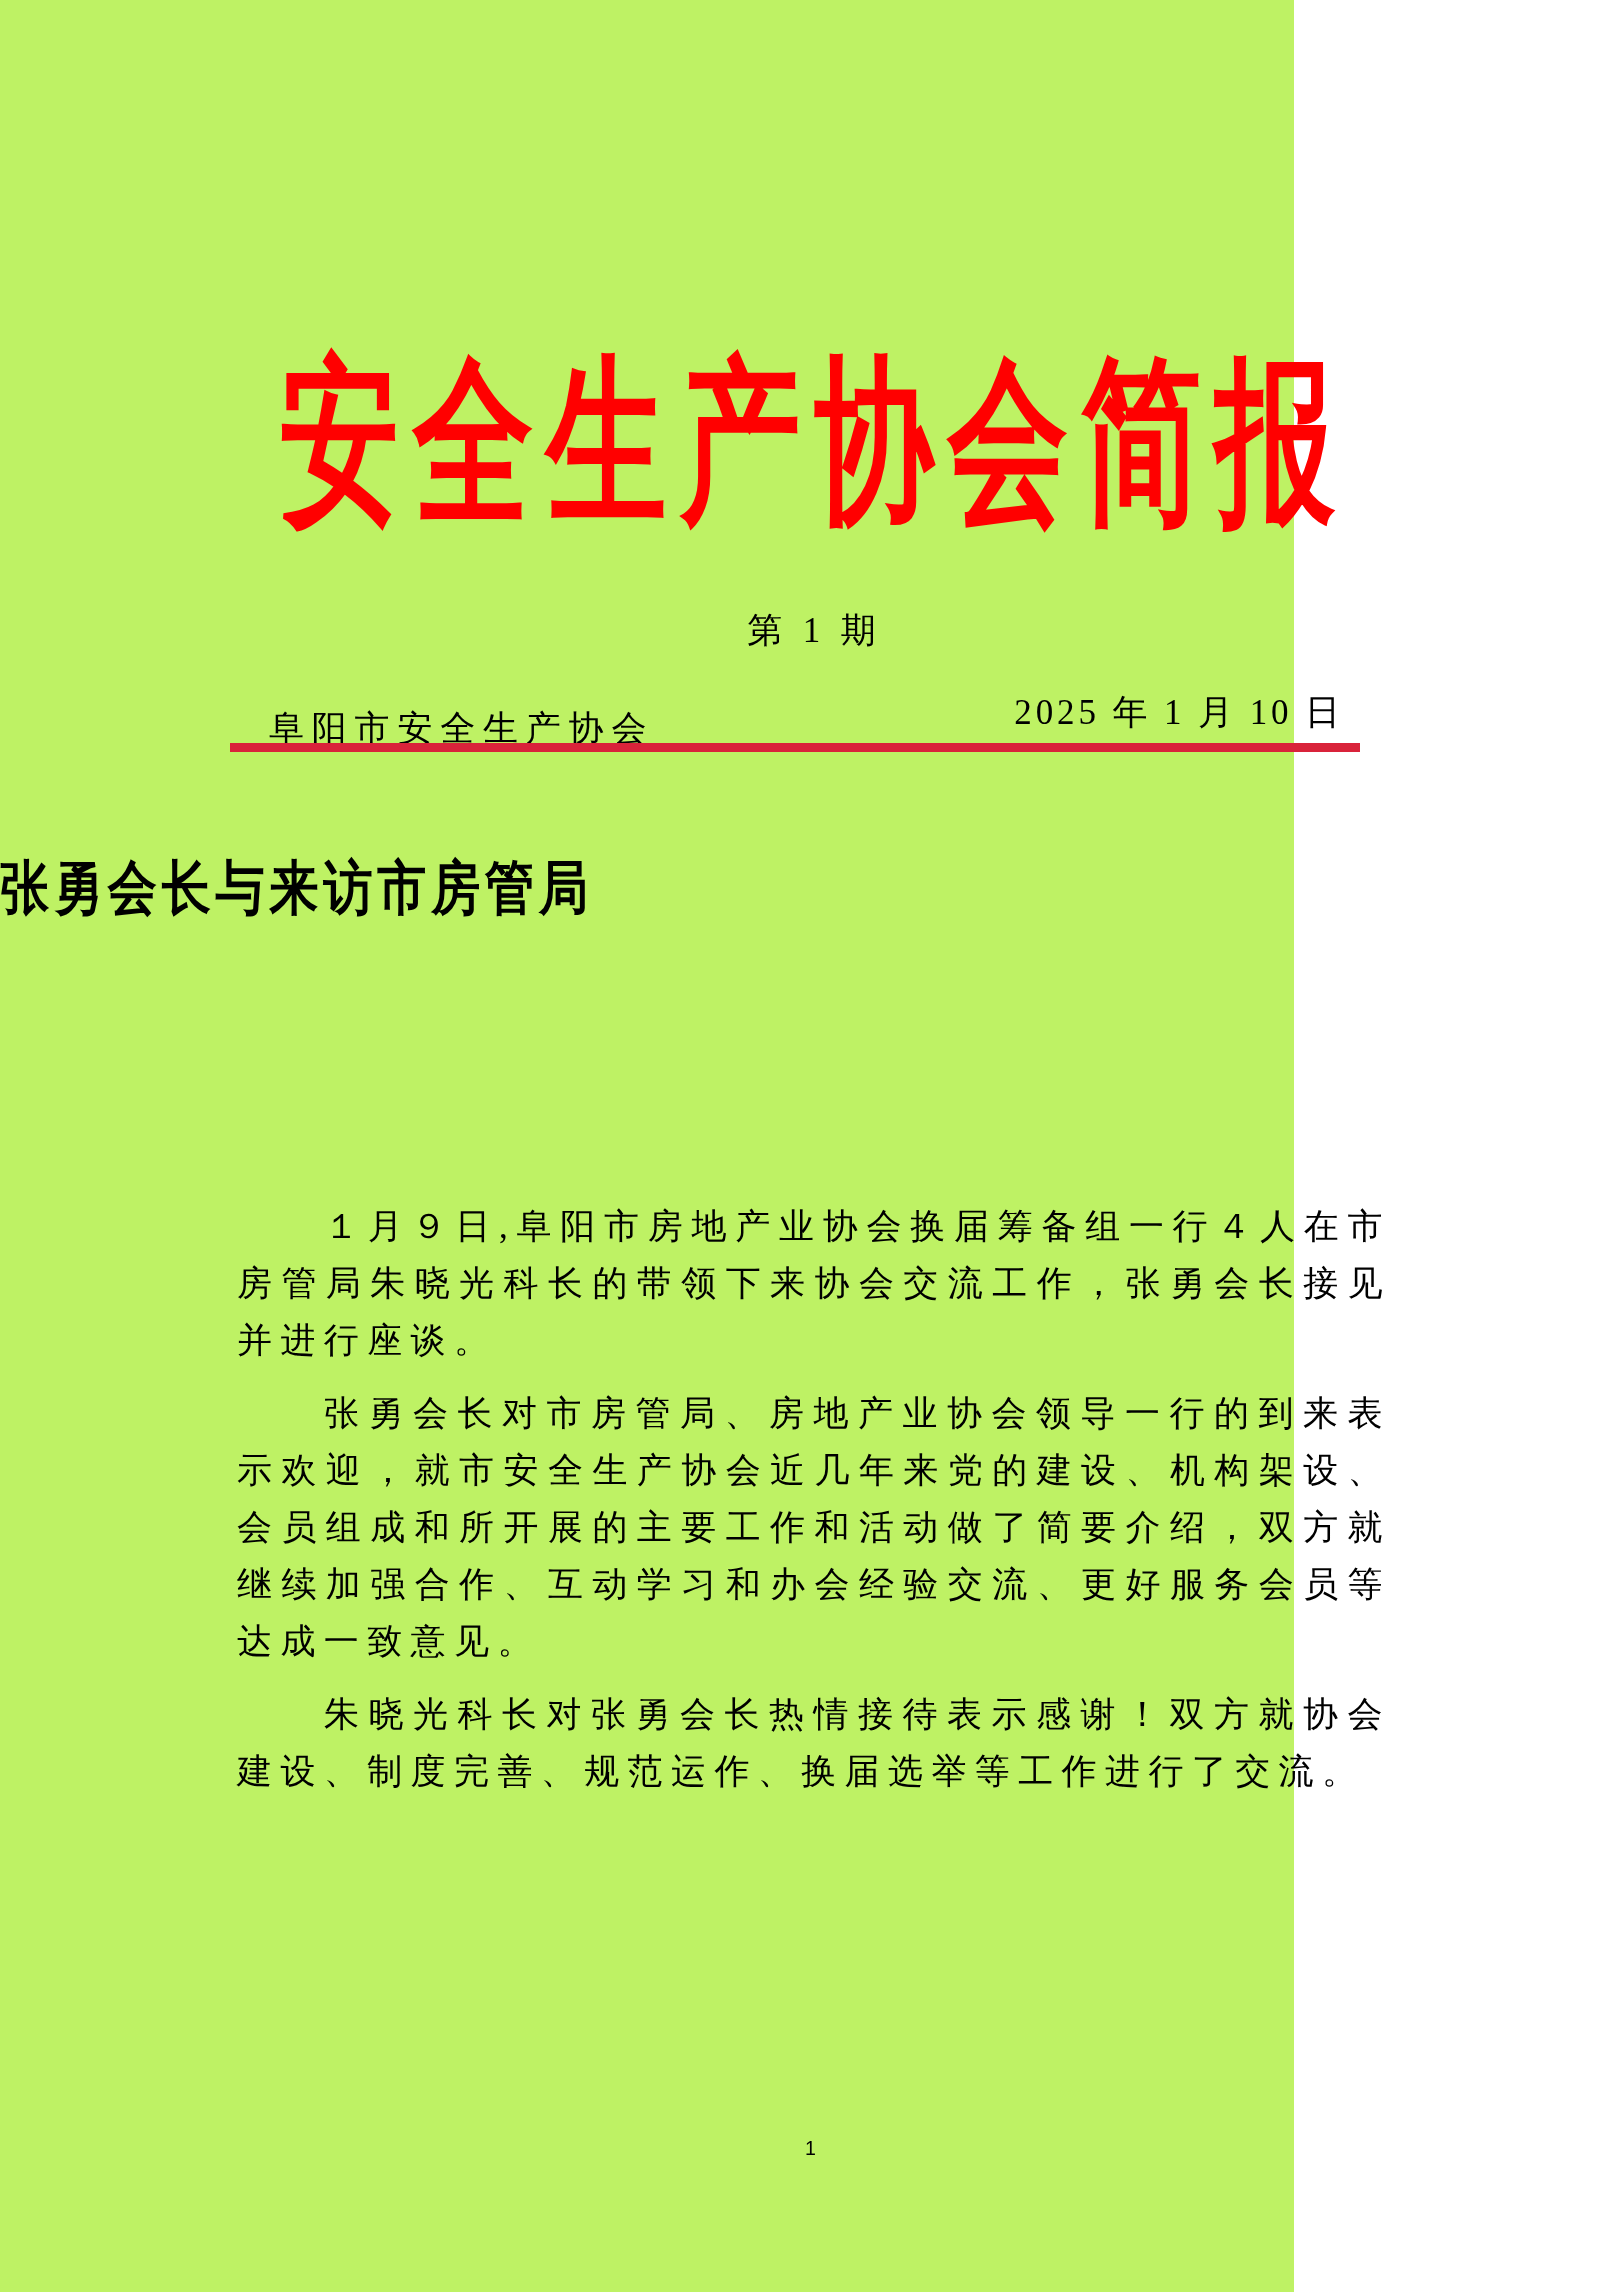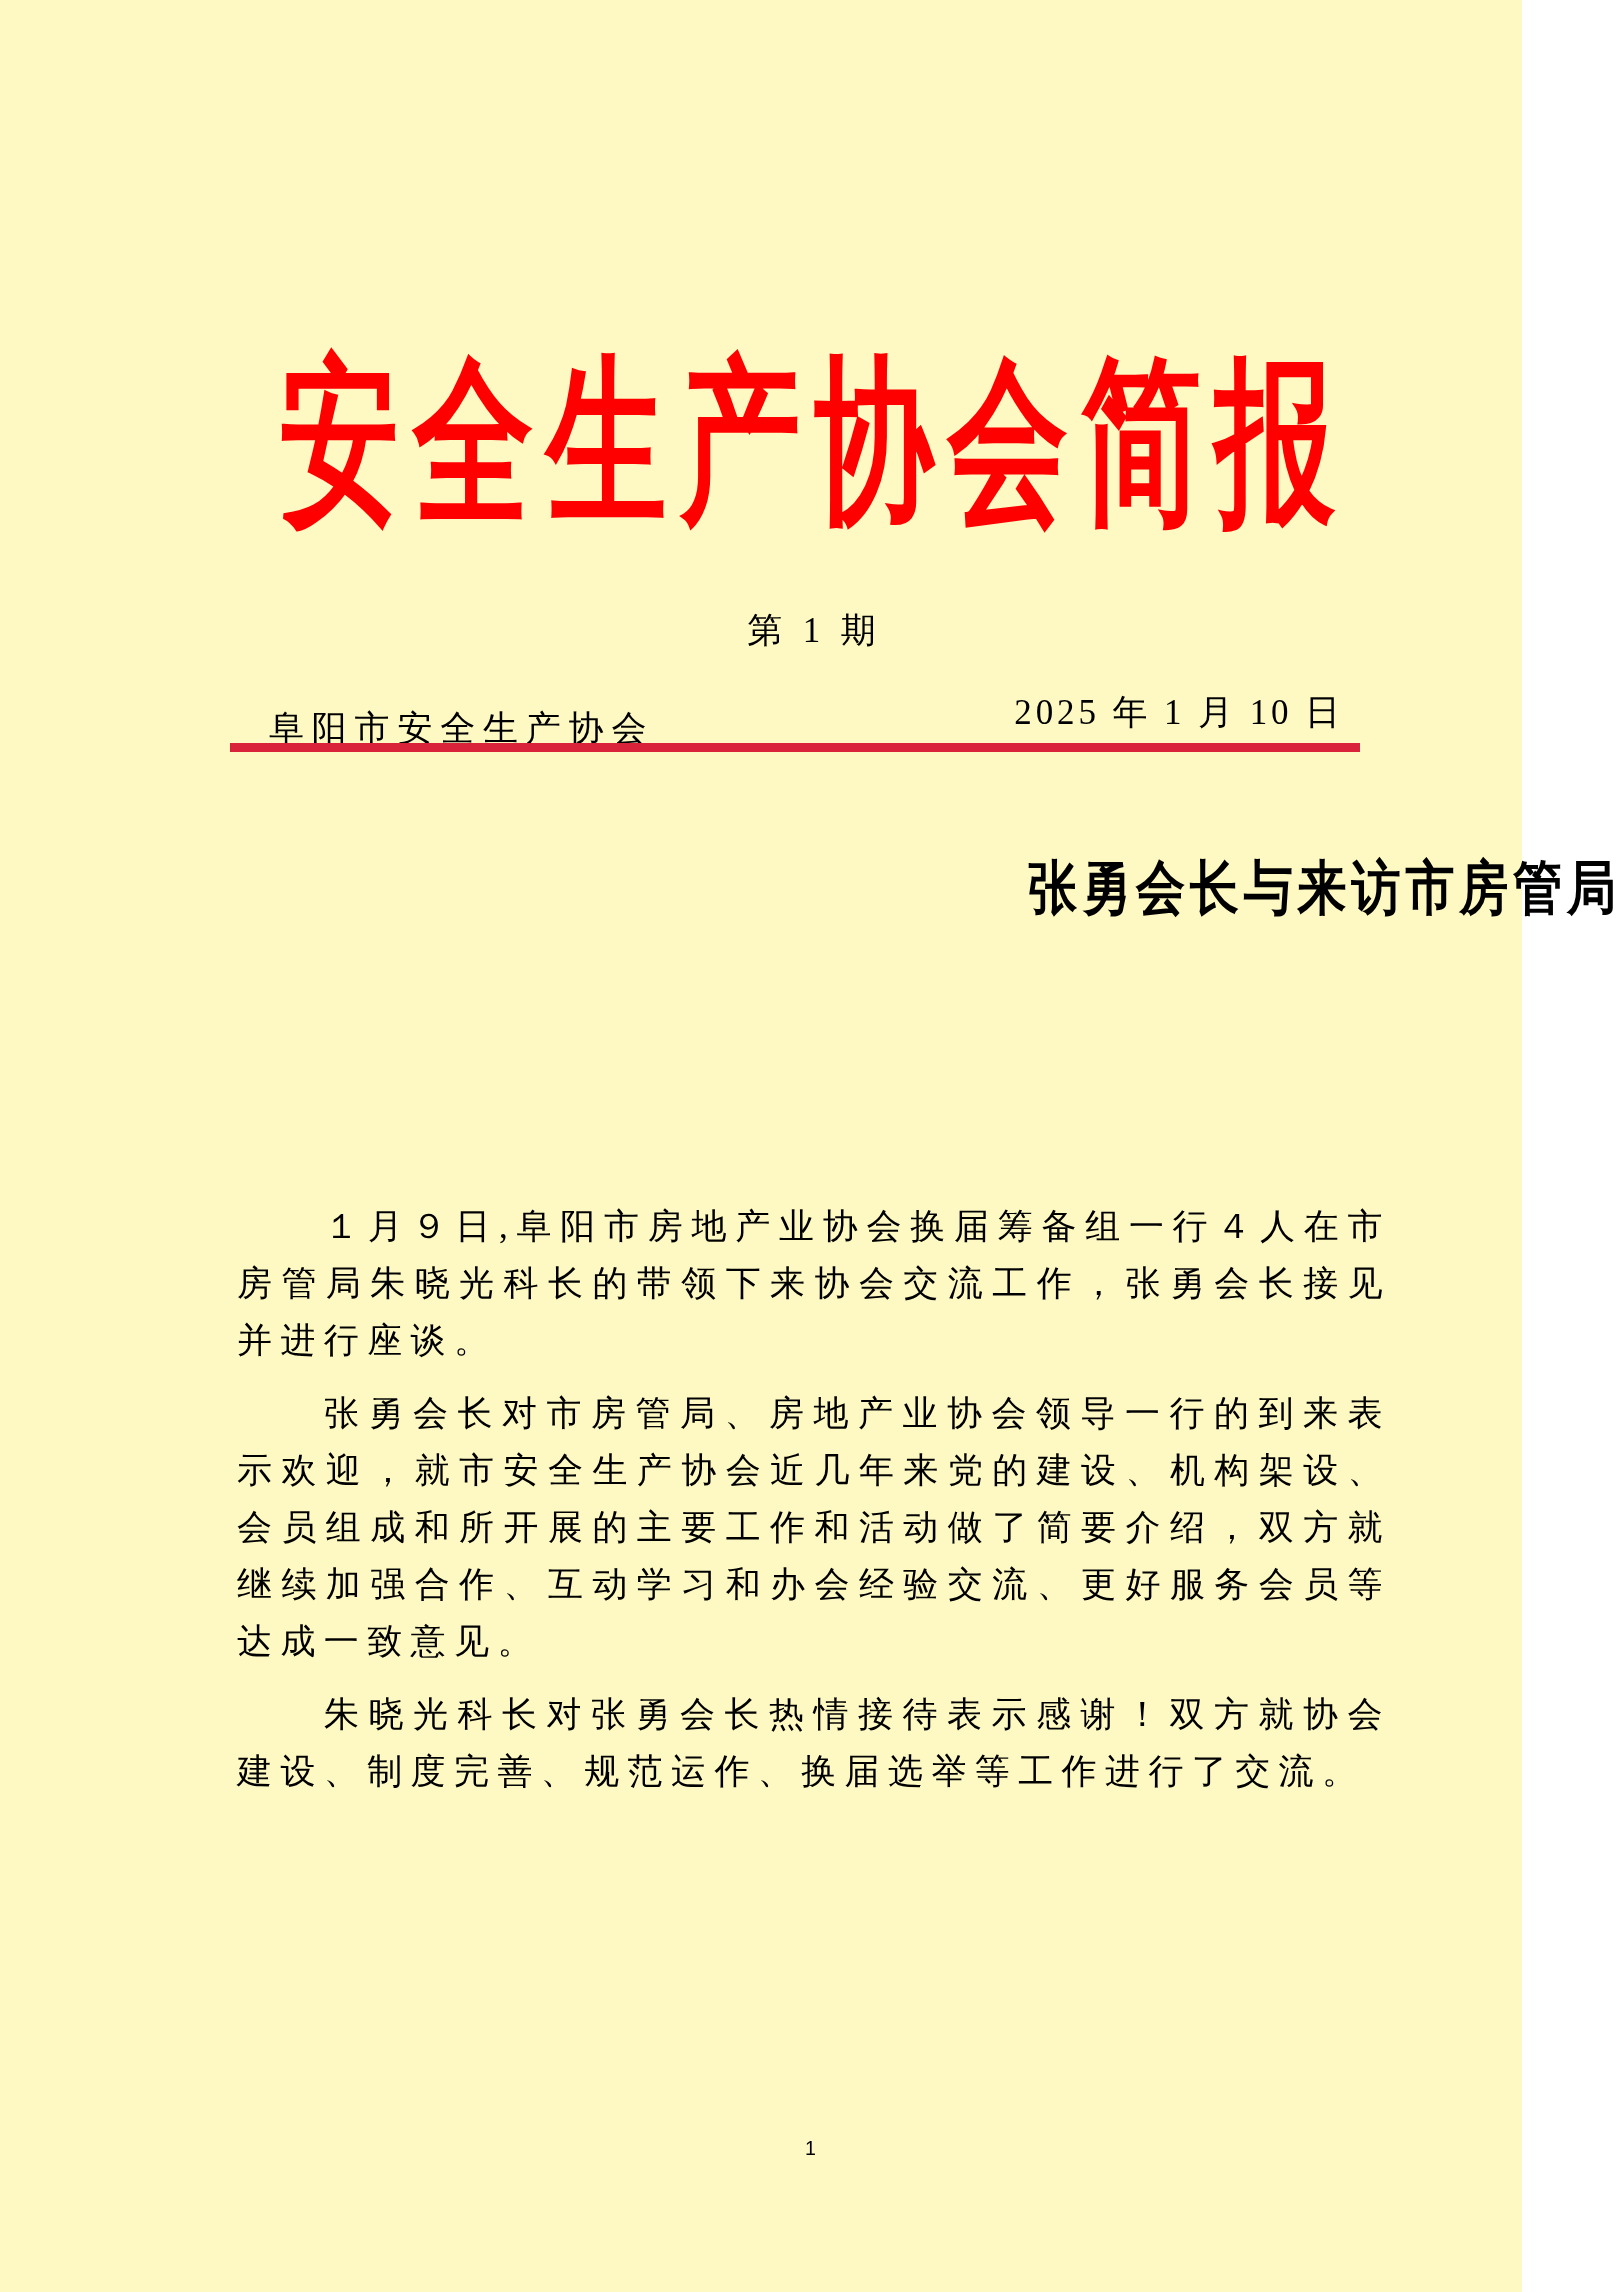--- a/index.html
+++ b/index.html
@@ -10,23 +10,23 @@
   body {
     width: 1621px;
     height: 2293px;
     position: relative;
     overflow: hidden;
     color: #000;
   }
   .page {
     position: absolute;
     left: 0; top: 0;
-    width: 1522px;
+    width: 1294px;
     height: 2293px;
-    background: #fef9c3;
+    background: #bef264;
   }
   .masthead {
     position: absolute;
     left: 265px;
     top: 323px;
     width: 1098px;
     height: 235px;
     display: flex;
     align-items: center;
     justify-content: center;
@@ -84,21 +84,21 @@
     left: 230px;
     top: 743px;
     width: 1130px;
     height: 8.8px;
     background: #d9233a;
   }
   .headline {
     position: absolute;
     left: 0;
     width: 1621px;
-    text-align: right;
+    text-align: left;
     font-family: "DejaVu Serif", "Liberation Serif", serif;
     font-weight: bold;
     font-size: 49px;
     line-height: 59px;
     letter-spacing: 4.9px;
     white-space: nowrap;
   }
   .headline span {
     display: inline-block;
     transform: scaleY(1.2);

